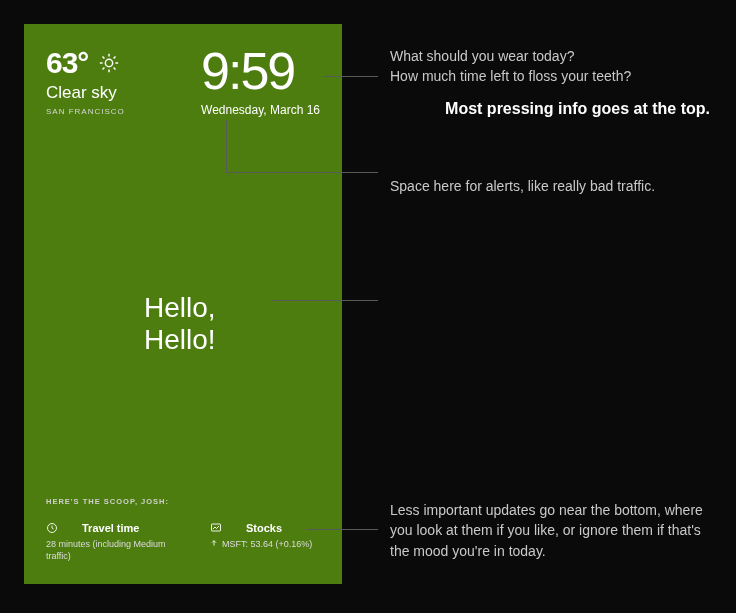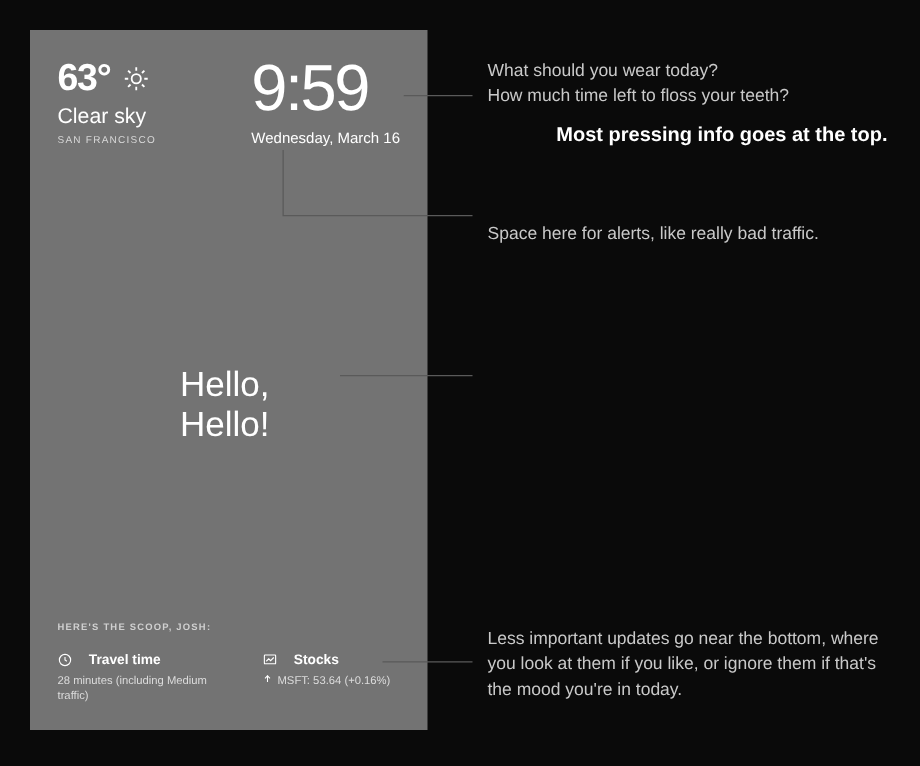--- a/index.html
+++ b/index.html
@@ -16,21 +16,21 @@
     width: 736px;
     height: 613px;
   }
   
   .mirror {
     position: absolute;
     left: 24px;
     top: 24px;
     width: 318px;
     height: 560px;
-    background: #737373;
+    background: #4d7c0f;
     color: #fff;
     padding: 24px 22px 20px 22px;
   }
   .m-top {
     display: flex;
     justify-content: space-between;
     align-items: flex-start;
   }
   .weather {
     display: flex;
@@ -99,21 +99,21 @@
     left: 22px;
     right: 22px;
     bottom: 22px;
     display: flex;
     gap: 34px;
   }
   .widget { min-width: 110px; }
   .w-head {
     display: flex;
     align-items: flex-start;
-    gap: 13px;
+    gap: 24px;
     margin-bottom: 4px;
   }
   .w-title {
     font-size: 11px;
     font-weight: 600;
   }
   .w-body {
     font-size: 9px;
     line-height: 1.35;
     color: #dcdcdc;

